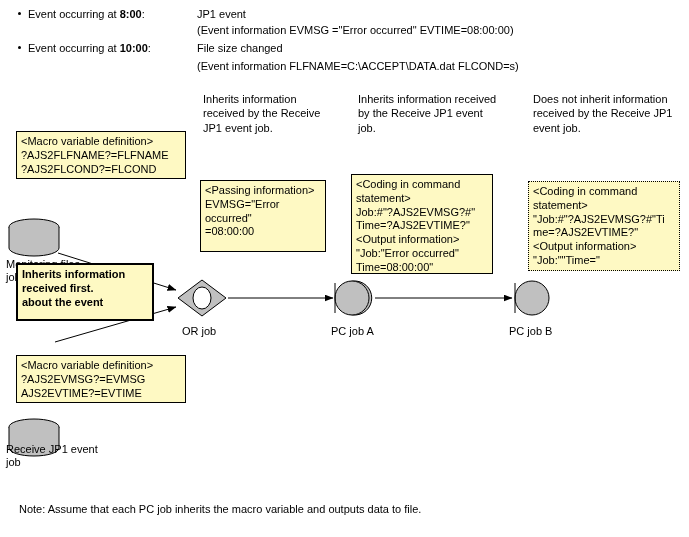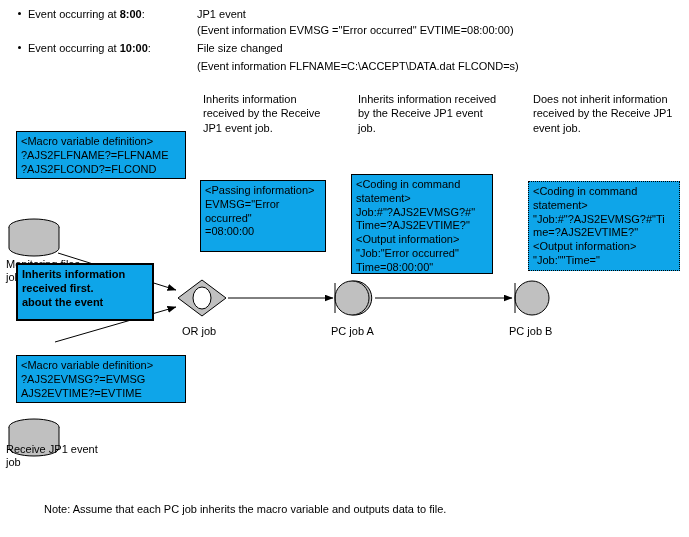--- a/index.html
+++ b/index.html
@@ -10,21 +10,21 @@
     font-size:11px;color:#000;
     overflow:hidden;
   }
   .abs{position:absolute;}
   .bullet{position:absolute;font-size:11px;}
   .bullet .dot{position:absolute;left:0;top:4px;width:3px;height:3px;background:#000;border-radius:50%;}
   .bullet .txt{margin-left:10px;white-space:nowrap;}
   b{font-weight:bold;}
   .plain{white-space:nowrap;}
   .box{
-    position:absolute;border:1px solid #000;background:#0ea5e9;
+    position:absolute;border:1px solid #000;background:#fef9c3;
     box-sizing:border-box;padding:3px 4px;line-height:1.25;
   }
   .box.thick{border-width:2px;}
   .box.dotted{border:1px dotted #000;}
   .cap{position:absolute;line-height:1.3;}
   .node-label{position:absolute;font-size:11px;white-space:nowrap;}
   .cyl{position:absolute;}
   svg{position:absolute;left:0;top:0;overflow:visible;}
   .note{position:absolute;font-size:11px;white-space:nowrap;}
 </style>
@@ -136,13 +136,13 @@
 </div>
 
 <div class="box dotted" style="left:528px;top:181px;width:152px;height:90px;">
   <div>&lt;Coding in command statement&gt;</div>
   <div>"Job:#"?AJS2EVMSG?#"Ti</div>
   <div>me=?AJS2EVTIME?"</div>
   <div>&lt;Output information&gt;</div>
   <div>"Job:""Time="</div>
 </div>
 
-<div class="note" style="left:44px;top:503px;">Note: Assume that each PC job inherits the macro variable and outputs data to file.</div>
+<div class="note" style="left:19px;top:503px;">Note: Assume that each PC job inherits the macro variable and outputs data to file.</div>
 
 </body></html>

